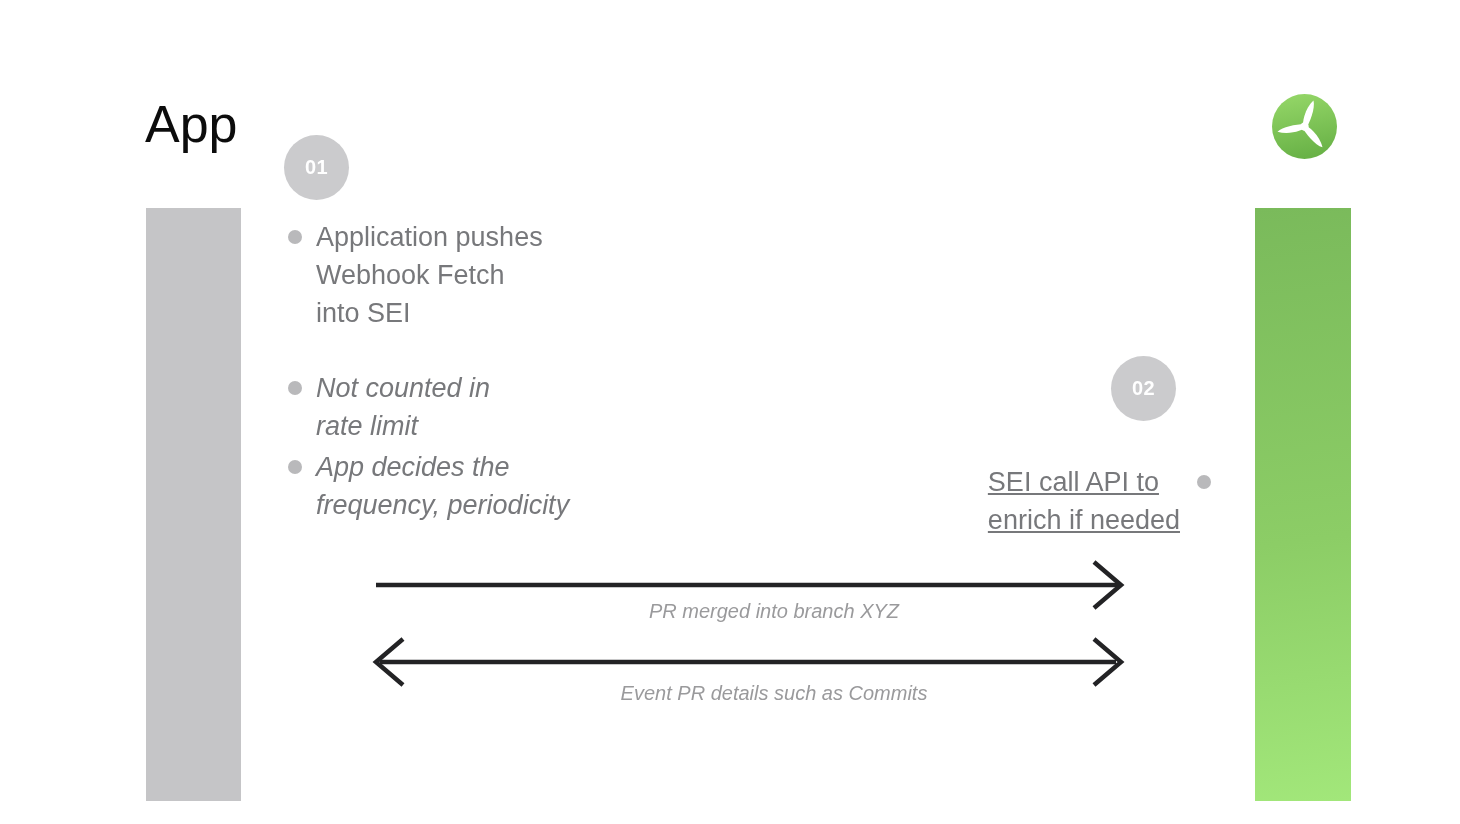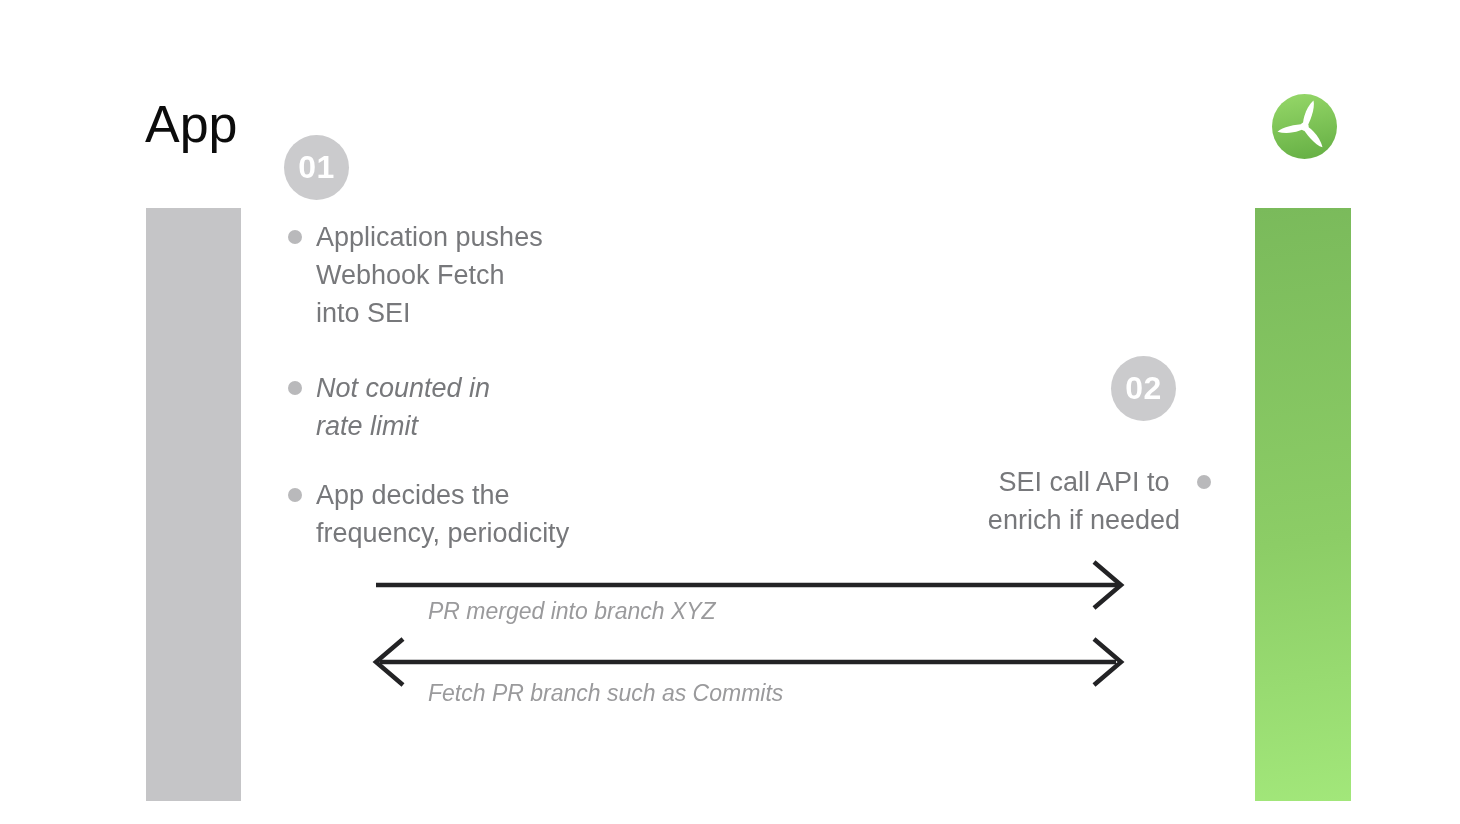--- a/index.html
+++ b/index.html
@@ -26,43 +26,43 @@
     font-size:52px;line-height:60px;color:#0c0c0c;font-weight:400;
   }
   .lane-bar{position:absolute;top:208px;height:604px;}
   .lane-bar.left{left:118px;width:95px;background:var(--bar-gray);}
   .lane-bar.right{left:1227px;width:96px;background:linear-gradient(172deg,var(--bar-green-top) 0%, #8ccd66 55%, var(--bar-green-bottom) 100%);}
   .logo{position:absolute;left:1244px;top:94px;width:65px;height:65px;}
   .badge{
     position:absolute;width:65px;height:65px;border-radius:50%;
     background:var(--badge-bg);color:#ffffff;
     display:flex;align-items:center;justify-content:center;
-    font-size:32px;font-weight:700;letter-spacing:0.5px;
+    font-size:20px;font-weight:700;letter-spacing:0.5px;
   }
   .badge.b01{left:256px;top:135px;}
   .badge.b02{left:1083px;top:356px;}
   .bullet-item{
     position:absolute;left:260px;display:flex;gap:14px;align-items:flex-start;
   }
   .bullet-item .dot, .note-dot{
     width:14px;height:14px;border-radius:50%;background:var(--bullet-dot);flex:0 0 auto;
   }
   .bullet-item .dot{margin-top:12px;}
   .bullet-item .txt, .note-text{
     font-size:27px;line-height:38px;color:var(--text-gray);white-space:pre-line;
   }
   .bullet-item.i1{top:218px;}
   .bullet-item.i2{top:369px;font-style:italic;}
-  .bullet-item.i3{top:476px;}
-  .note-text{position:absolute;right:308px;top:463px;text-align:center;}
+  .bullet-item.i3{top:448px;font-style:italic;}
+  .note-text{position:absolute;right:308px;top:463px;text-align:left;text-decoration:underline;}
   .note-dot{position:absolute;left:1169px;top:475px;}
   .arrows-svg{position:absolute;left:340px;top:555px;}
   .arrow-label{
-    position:absolute;left:400px;width:692px;
-    font-size:23px;line-height:28px;font-style:italic;color:var(--label-gray);
+    position:absolute;left:400px;width:692px;text-align:center;
+    font-size:20px;line-height:28px;font-style:italic;color:var(--label-gray);
   }
   .arrow-label.l1{top:597px;}
   .arrow-label.l2{top:679px;}
 </style>
 </head>
 <body>
 
 <div class="canvas">
 
   <div class="app-title">App</div>
@@ -120,15 +120,15 @@
     <g stroke="#232325" stroke-width="4.5" fill="none">
       <path d="M8 30 H750"></path>
       <path d="M726 7 L753 30 L726 53"></path>
       <path d="M12 107 H748"></path>
       <path d="M726 84 L753 107 L726 130"></path>
       <path d="M35 84 L8 107 L35 130"></path>
     </g>
   </svg>
 
   <div class="arrow-label l1">PR merged into branch XYZ</div>
-  <div class="arrow-label l2">Fetch PR branch such as Commits</div>
+  <div class="arrow-label l2">Event PR details such as Commits</div>
 
 </div>
 
 </body></html>

